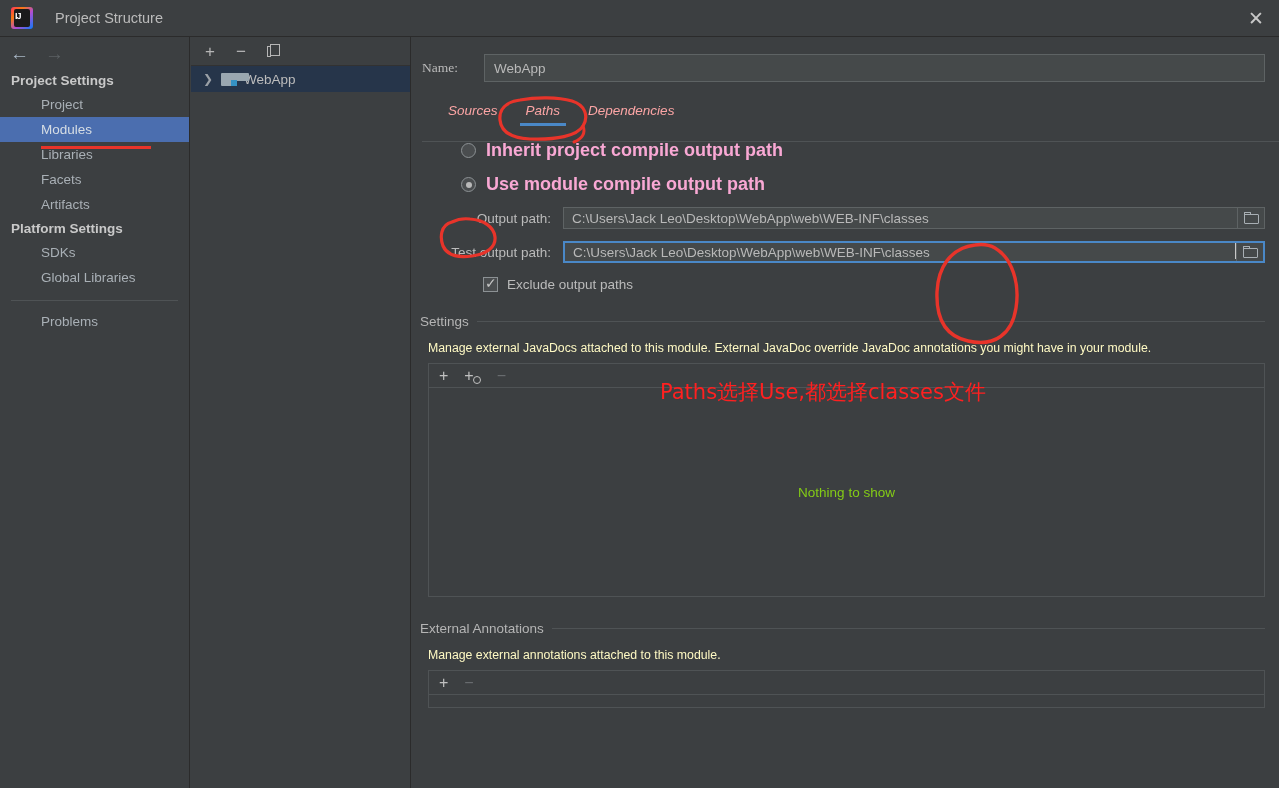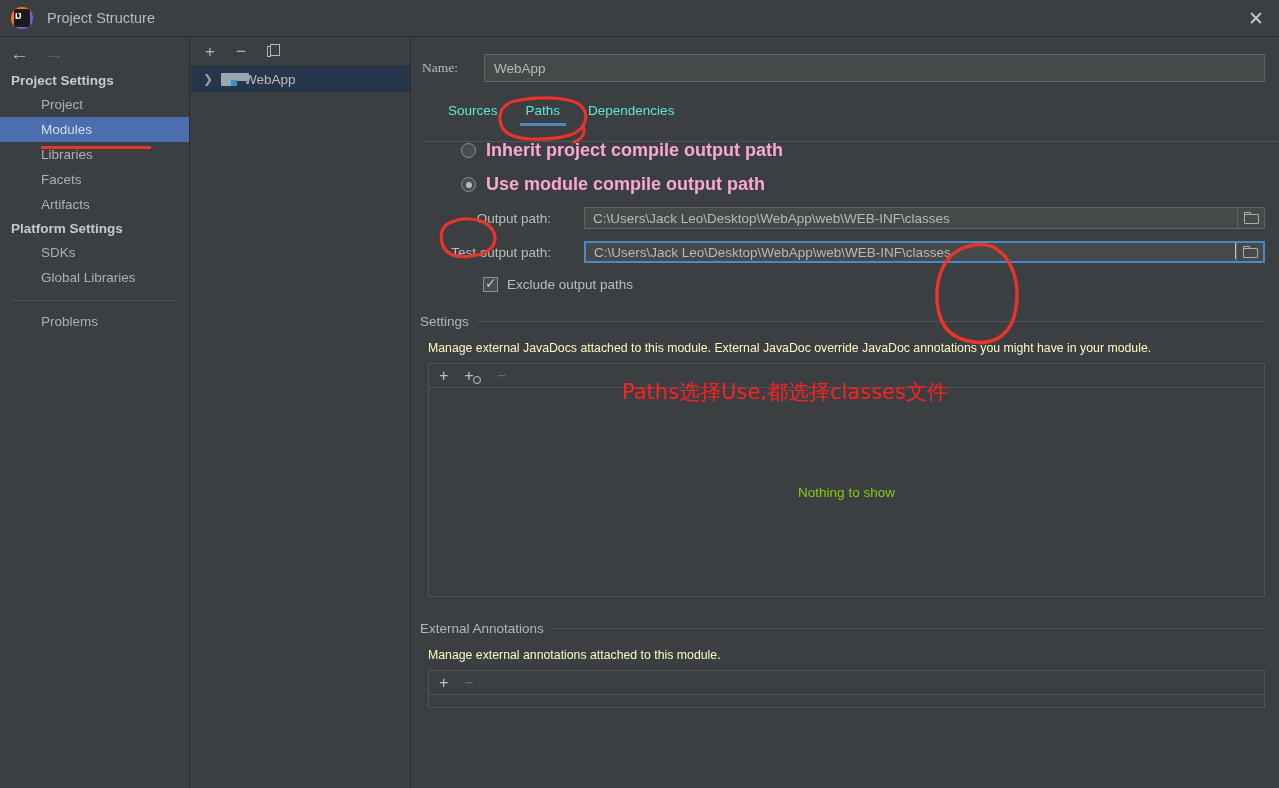--- a/index.html
+++ b/index.html
@@ -10,25 +10,25 @@
     overflow: hidden;
   }
   .app { position: relative; width: 1279px; height: 788px; background: #3c3f41; }
 
   
   .titlebar {
     position: absolute; left: 0; top: 0; width: 1279px; height: 37px;
     background: #3c3f41; border-bottom: 1px solid #2b2b2b;
     display: flex; align-items: center;
   }
-  .ij-logo { width: 22px; height: 22px; margin-left: 11px; position: relative; border-radius: 10px; overflow: hidden;
+  .ij-logo { width: 22px; height: 22px; margin-left: 11px; position: relative; border-radius: 3px; overflow: hidden;
     background: linear-gradient(135deg,#fe315d 0%,#f97a12 28%,#b24dd2 58%,#087cfa 100%); }
   .ij-logo .inner { position:absolute; left:3px; top:2px; width:16px; height:18px; background:#1b1b1b; border-radius:2px; }
   .ij-logo .ij { position:absolute; left:4px; top:4px; color:#fff; font-size:9px; font-weight:bold; font-family:"Liberation Sans",sans-serif; letter-spacing:-1px; }
-  .title-text { margin-left: 14px; color: #bbbbbb; font-size: 14.5px; text-align: right; }
+  .title-text { margin-left: 22px; color: #bbbbbb; font-size: 14.5px; text-align: right; }
   .close-btn {
     position: absolute; right: 0; top: 0; width: 46px; height: 36px;
     display: flex; align-items: center; justify-content: center;
     color: #c8c8c8; font-size: 19px; font-weight: 300;
   }
 
   
   .sidebar {
     position: absolute; left: 0; top: 37px; width: 190px; height: 751px;
     background: #3c3f41; border-right: 1px solid #2b2b2b;
@@ -65,37 +65,37 @@
   .content { position: absolute; left: 412px; top: 37px; width: 867px; height: 751px; background: #3c3f41; overflow: hidden; }
 
   .name-row { display: flex; align-items: center; height: 30px; margin: 16px 14px 0 10px; }
   .name-label { color: #bbbbbb; font-size: 13.5px; width: 62px; font-family: Liberation Serif, serif; }
   .name-input {
     flex: 1; height: 28px; background: #45494a; border: 1px solid #5e6364;
     color: #b9b9b9; font-size: 13.5px; display: flex; align-items: center; padding-left: 9px;
   }
 
   .tabs { display: flex; align-items: flex-end; height: 34px; margin: 9px 0 0 22px; position: relative; }
-  .tab { color: #5eead4; font-size: 13.5px; padding: 0 14px 8px 14px; position: relative; }
+  .tab { color: #fca5a5; font-size: 13.5px; padding: 0 14px 8px 14px; position: relative; font-style: italic; }
   .tab.active::after {
     content:''; position:absolute; left:8px; right:8px; bottom:0; height:3px; background:#4a88c7;
   }
   .tabs-underline { position: absolute; left: 10px; right: 0; top: 104px; height: 1px; background: #4f5355; }
 
   
   .section { margin: 14px 14px 0 8px; }
   .sec-head { display: flex; align-items: center; gap: 8px; color: #b5b5b5; font-size: 13.5px; }
   .sec-head .rule { flex: 1; height: 1px; background: #4f5355; }
 
   .radio-row { display: flex; align-items: center; gap: 10px; margin-left: 41px; margin-top: 13px; }
   .radio { width: 15px; height: 15px; border-radius: 50%; border: 1.5px solid #8c9194; background: #4a4d4f; position: relative; }
   .radio.on::after { content:''; position:absolute; left:3.5px; top:3.5px; width:6px; height:6px; border-radius:50%; background:#b9b9b9; }
   .radio-label { color: #f9a8d4; font-size: 18px; font-weight: bold; }
 
-  .path-row { display: flex; align-items: center; margin-top: 12px; padding-left: 8px; gap: 21px; }
+  .path-row { display: flex; align-items: center; margin-top: 12px; padding-left: 8px; }
   .path-label { color: #bbbbbb; font-size: 13.5px; width: 135px; text-align: right; padding-right: 12px; }
   .path-field {
     flex: 1; height: 22px; display: flex; align-items: stretch;
     background: #45494a; border: 1px solid #5e6364;
   }
   .path-field.focused { border: 2px solid #4a88c7; }
   .path-text { flex: 1; color: #b9b9b9; font-size: 13.5px; display: flex; align-items: center; padding-left: 8px; }
   .caret { width: 1px; background: #c8c8c8; height: 16px; margin-left: 1px; }
   .browse-btn { width: 27px; display: flex; align-items: center; justify-content: center; background: #45494a; border-left: 1px solid #5e6364; }
   .folder-glyph { width: 15px; height: 12px; position: relative; }
@@ -283,16 +283,16 @@
     <svg class="anno-svg" width="1279" height="788">
 
       <path d="M520,100 C505,102 499,110 500,120 C501,131 510,138 530,139 C556,140 577,136 583,126 C589,116 585,105 572,101 C558,97 536,97 520,100 Z" fill="none" stroke="#e8342a" stroke-width="3.2" stroke-linecap="round"></path>
       <path d="M583,126 C586,133 582,139 574,142" fill="none" stroke="#e8342a" stroke-width="3" stroke-linecap="round"></path>
 
       <path d="M452,222 C440,225 440,238 443,246 C447,255 458,258 472,256 C487,254 496,247 495,237 C494,227 484,220 470,219 C462,218 456,220 452,222 Z" fill="none" stroke="#e8342a" stroke-width="3.2" stroke-linecap="round"></path>
 
       <path d="M975,245 C950,248 938,268 937,292 C936,318 945,336 968,341 C995,347 1012,334 1016,308 C1020,283 1012,258 995,248 C988,244 981,244 975,245 Z" fill="none" stroke="#e8342a" stroke-width="3.4" stroke-linecap="round"></path>
     </svg>
 
-    <div class="anno-text" style="left:622px; top:378px;">Paths选择Use,都选择classes文件</div>
+    <div class="anno-text" style="left:660px; top:378px;">Paths选择Use,都选择classes文件</div>
   </div>
 
 </div>
 
 </body></html>

